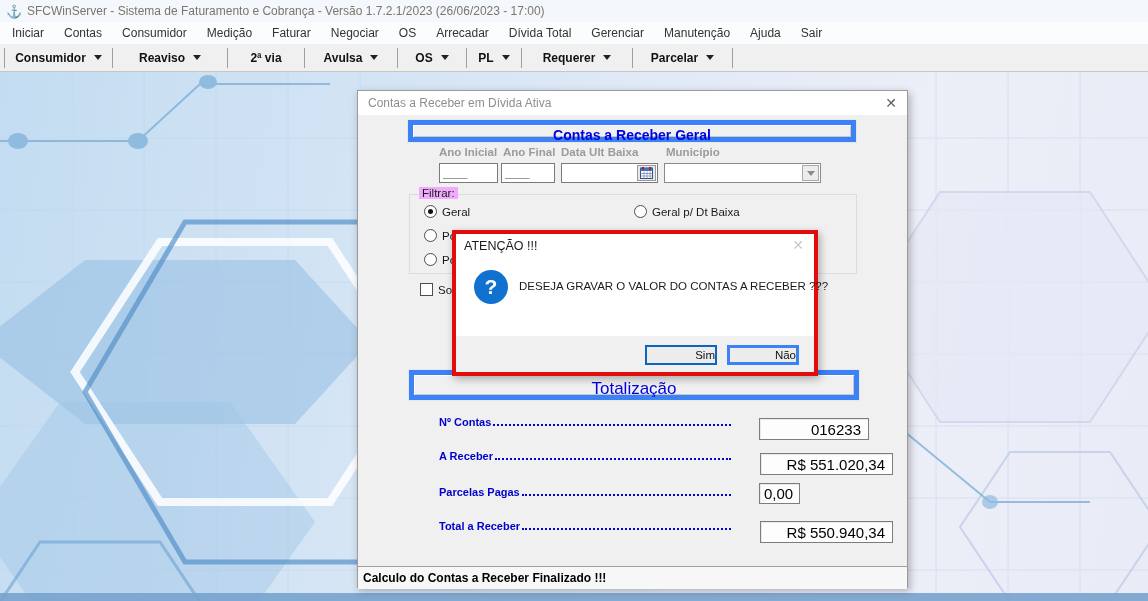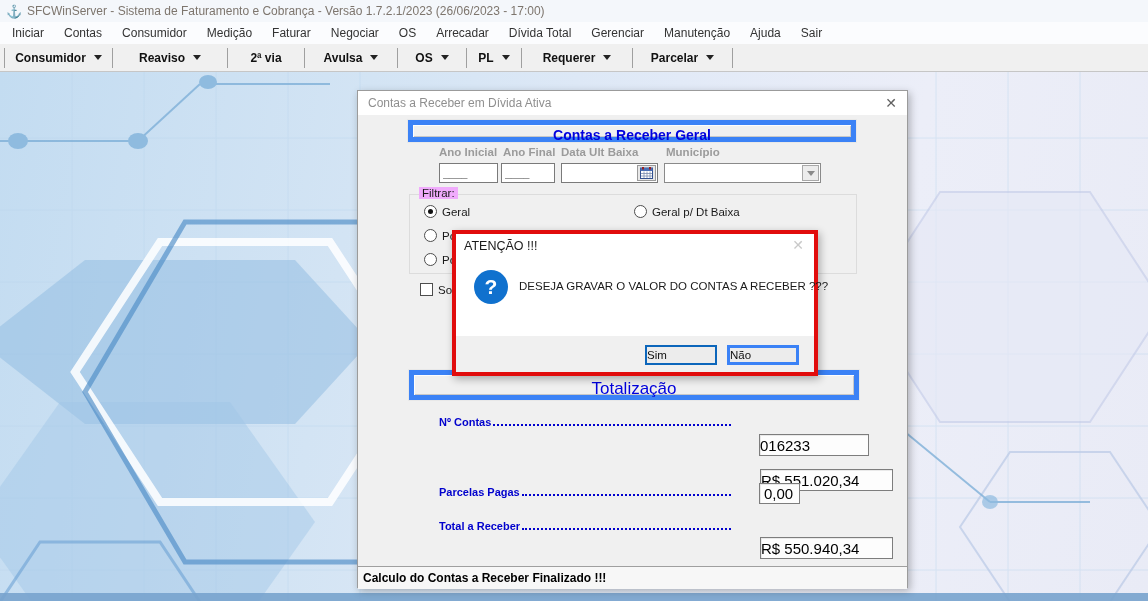--- a/index.html
+++ b/index.html
@@ -67,41 +67,41 @@
   .radio-label, .chk-label { font-size:11.5px; color:#1a1a1a; white-space:nowrap; }
   .chk-row { position:absolute; display:flex; align-items:center; gap:5px; }
   .checkbox { width:13px; height:13px; border:1px solid #4d4d4d; background:#fff; }
 
   .tot-row { position:absolute; left:81px; width:292px; height:14px; display:flex; align-items:flex-end; }
   .tot-label { font-size:11px; font-weight:bold; color:#0101cd; white-space:nowrap; padding-right:2px; }
   .tot-leader { flex:1; border-bottom:2px dotted #0101cd; margin-bottom:2px; }
   .val-box { position:absolute; background:#fdfdfd; border:1px solid #7d7d7d;
              box-shadow:inset 1px 1px 0 #e9e9e9; font-size:15px; color:#000;
              display:flex; align-items:center; font-family:"Liberation Sans",sans-serif; }
-  .val-right { justify-content:flex-start; padding-right:7px;margin-top:16px; }
+  .val-right { justify-content:flex-end; padding-right:7px; }
   .val-left { justify-content:flex-start; padding-left:4px; }
 
   .statusbar { position:absolute; left:0; top:475px; width:100%; height:23px; background:#f7f7f7;
                border-top:1px solid #9f9f9f; }
   .statusbar span { font-size:12px; font-weight:bold; color:#000; line-height:22px; padding-left:5px; display:inline-block; }
 
   
   .modal { position:absolute; left:452px; top:230px; width:366px; height:146px; background:#fff;
            border:4px solid #e10c0c; box-shadow:2px 3px 8px rgba(0,0,0,.3); }
   .modal-titlebar { position:absolute; left:0; top:0; width:100%; height:24px; background:#fff; }
   .modal-title { font-size:12.5px; color:#1a1a1a; padding-left:8px; line-height:24px; display:inline-block; }
   .modal-close { position:absolute; right:10px; top:3px; font-size:14px; color:#c9c9c9; }
   .modal-body { position:absolute; left:0; top:24px; width:100%; height:78px; background:#fff; }
   .q-icon { position:absolute; left:18px; top:12px; width:34px; height:34px; border-radius:50%;
             background:#1071ce; color:#fff; font-size:21px; font-weight:bold; display:flex;
             align-items:center; justify-content:center; }
   .modal-msg { position:absolute; left:63px; top:22px; font-size:11.5px; color:#1a1a1a; white-space:nowrap; }
   .modal-footer { position:absolute; left:0; top:102px; width:100%; height:36px; background:#f0f0f0; }
   .btn { position:absolute; top:9px; width:72px; height:20px; font-size:11.5px; color:#111;
-         display:flex; align-items:center; justify-content:flex-start; font-family:"Liberation Sans",sans-serif; }
+         display:flex; align-items:center; justify-content:flex-end; font-family:"Liberation Sans",sans-serif; }
   .btn-yes { left:189px; background:#ececec; border:2px solid #0c66bb; }
   .btn-no { left:271px; background:#ececec; border:3px solid #3b82f6; }
 </style>
 </head>
 <body>
 
 <div class="app">
 
   <div class="titlebar">
     <span class="app-icon">⚓</span>
@@ -280,20 +280,24 @@
     </div>
 
     <div class="tot-row" style="top:323px">
       <span class="tot-label">Nº Contas</span>
       <span class="tot-leader"></span>
     </div>
     <div class="val-box val-right" style="left:401px; top:327px; width:110px; height:22px">
       <span>016233</span>
     </div>
 
+    <div class="tot-row" style="top:357px">
+      <span class="tot-label">A Receber</span>
+      <span class="tot-leader"></span>
+    </div>
     <div class="val-box val-right" style="left:402px; top:362px; width:133px; height:22px">
       <span>R$ 551.020,34</span>
     </div>
 
     <div class="tot-row" style="top:393px">
       <span class="tot-label">Parcelas Pagas</span>
       <span class="tot-leader"></span>
     </div>
     <div class="val-box val-left" style="left:401px; top:392px; width:41px; height:21px">
       <span>0,00</span>

